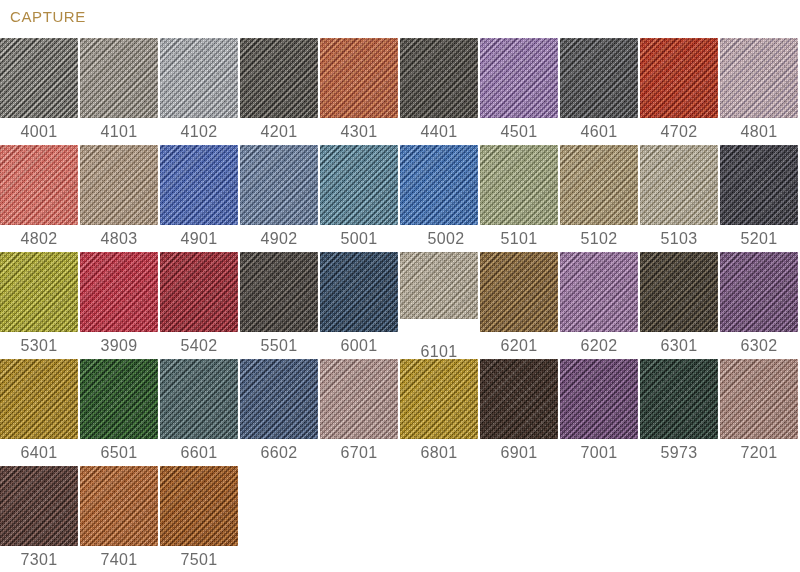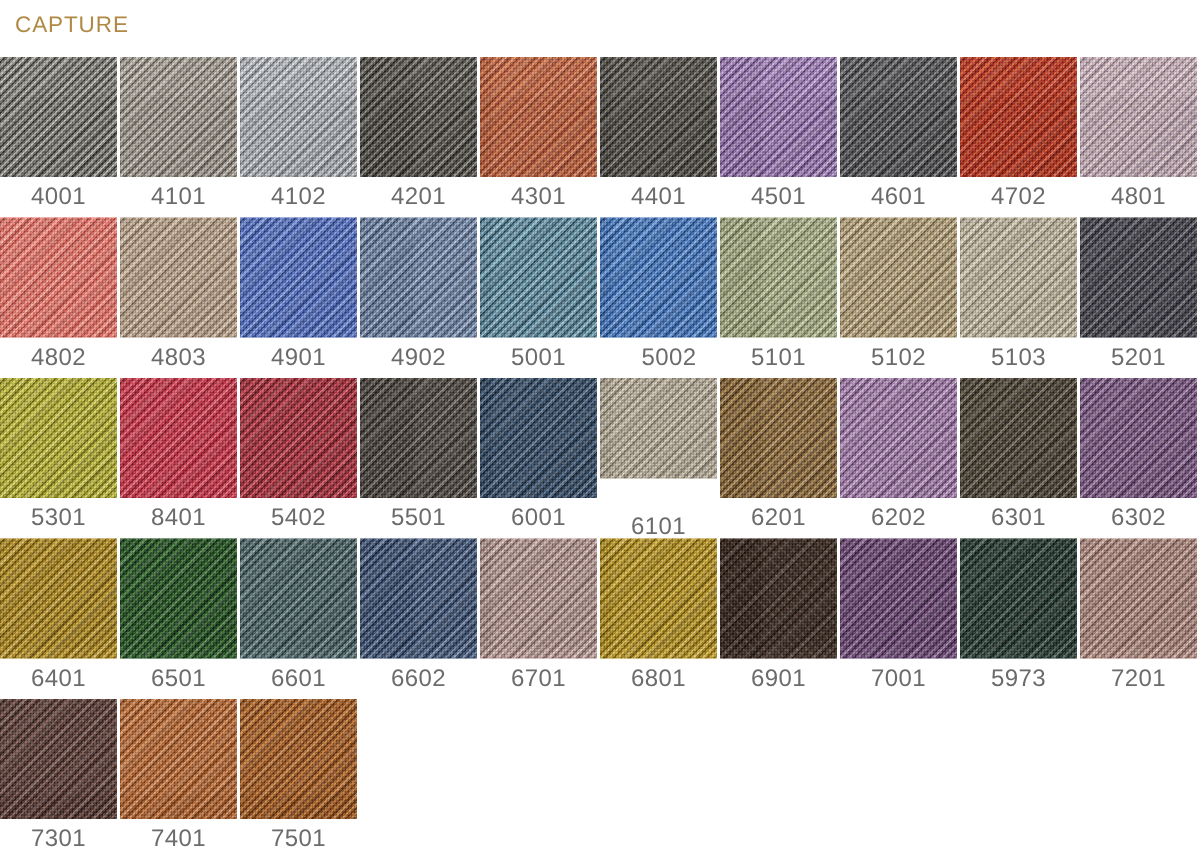--- a/index.html
+++ b/index.html
@@ -298,21 +298,21 @@
           <div class="fleck"></div>
         </div>
         <div class="swatch-label" style="color: rgb(107, 107, 107);">5301</div>
       </div>
       <div class="swatch-cell">
         <div class="swatch-chip" style="background-color: rgb(207, 43, 63);">
           <div class="weave" style="background-image: repeating-linear-gradient(135deg, rgb(231, 105, 122) 0px, rgb(231, 105, 122) 1px, rgba(0, 0, 0, 0) 1px, rgba(0, 0, 0, 0) 2px, rgb(140, 19, 35) 2px, rgb(140, 19, 35) 3px, rgba(0, 0, 0, 0) 3px, rgba(0, 0, 0, 0) 4px), repeating-linear-gradient(45deg, rgba(255, 255, 255, 0.16) 0px, rgba(255, 255, 255, 0.16) 1px, rgba(0, 0, 0, 0) 1px, rgba(0, 0, 0, 0) 2px, rgba(0, 0, 0, 0.18) 2px, rgba(0, 0, 0, 0.18) 3px, rgba(0, 0, 0, 0) 3px, rgba(0, 0, 0, 0) 5px); opacity: 0.85;"></div>
           <div class="slub"></div>
           <div class="fleck"></div>
         </div>
-        <div class="swatch-label" style="color: rgb(107, 107, 107);">8401</div>
+        <div class="swatch-label" style="color: rgb(107, 107, 107);">3909</div>
       </div>
       <div class="swatch-cell">
         <div class="swatch-chip" style="background-color: rgb(166, 36, 48);">
           <div class="weave" style="background-image: repeating-linear-gradient(135deg, rgb(212, 85, 96) 0px, rgb(212, 85, 96) 1px, rgba(0, 0, 0, 0) 1px, rgba(0, 0, 0, 0) 2px, rgb(93, 15, 25) 2px, rgb(93, 15, 25) 3px, rgba(0, 0, 0, 0) 3px, rgba(0, 0, 0, 0) 4px), repeating-linear-gradient(45deg, rgba(255, 255, 255, 0.16) 0px, rgba(255, 255, 255, 0.16) 1px, rgba(0, 0, 0, 0) 1px, rgba(0, 0, 0, 0) 2px, rgba(0, 0, 0, 0.18) 2px, rgba(0, 0, 0, 0.18) 3px, rgba(0, 0, 0, 0) 3px, rgba(0, 0, 0, 0) 5px); opacity: 0.85;"></div>
           <div class="slub"></div>
           <div class="fleck"></div>
         </div>
         <div class="swatch-label" style="color: rgb(107, 107, 107);">5402</div>
       </div>
       <div class="swatch-cell">

